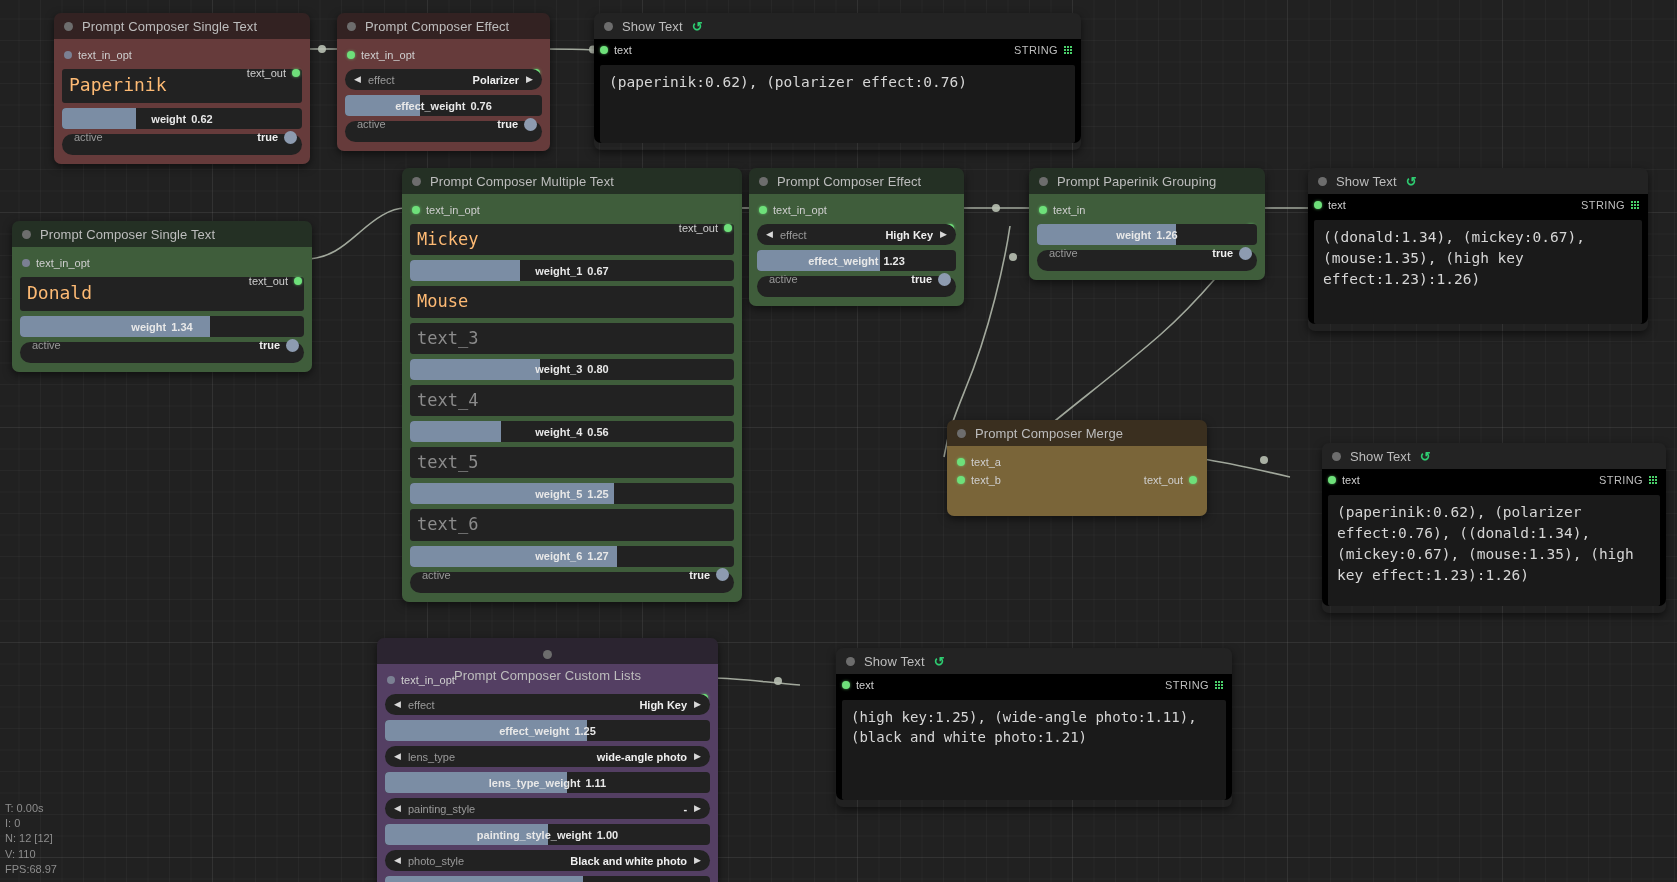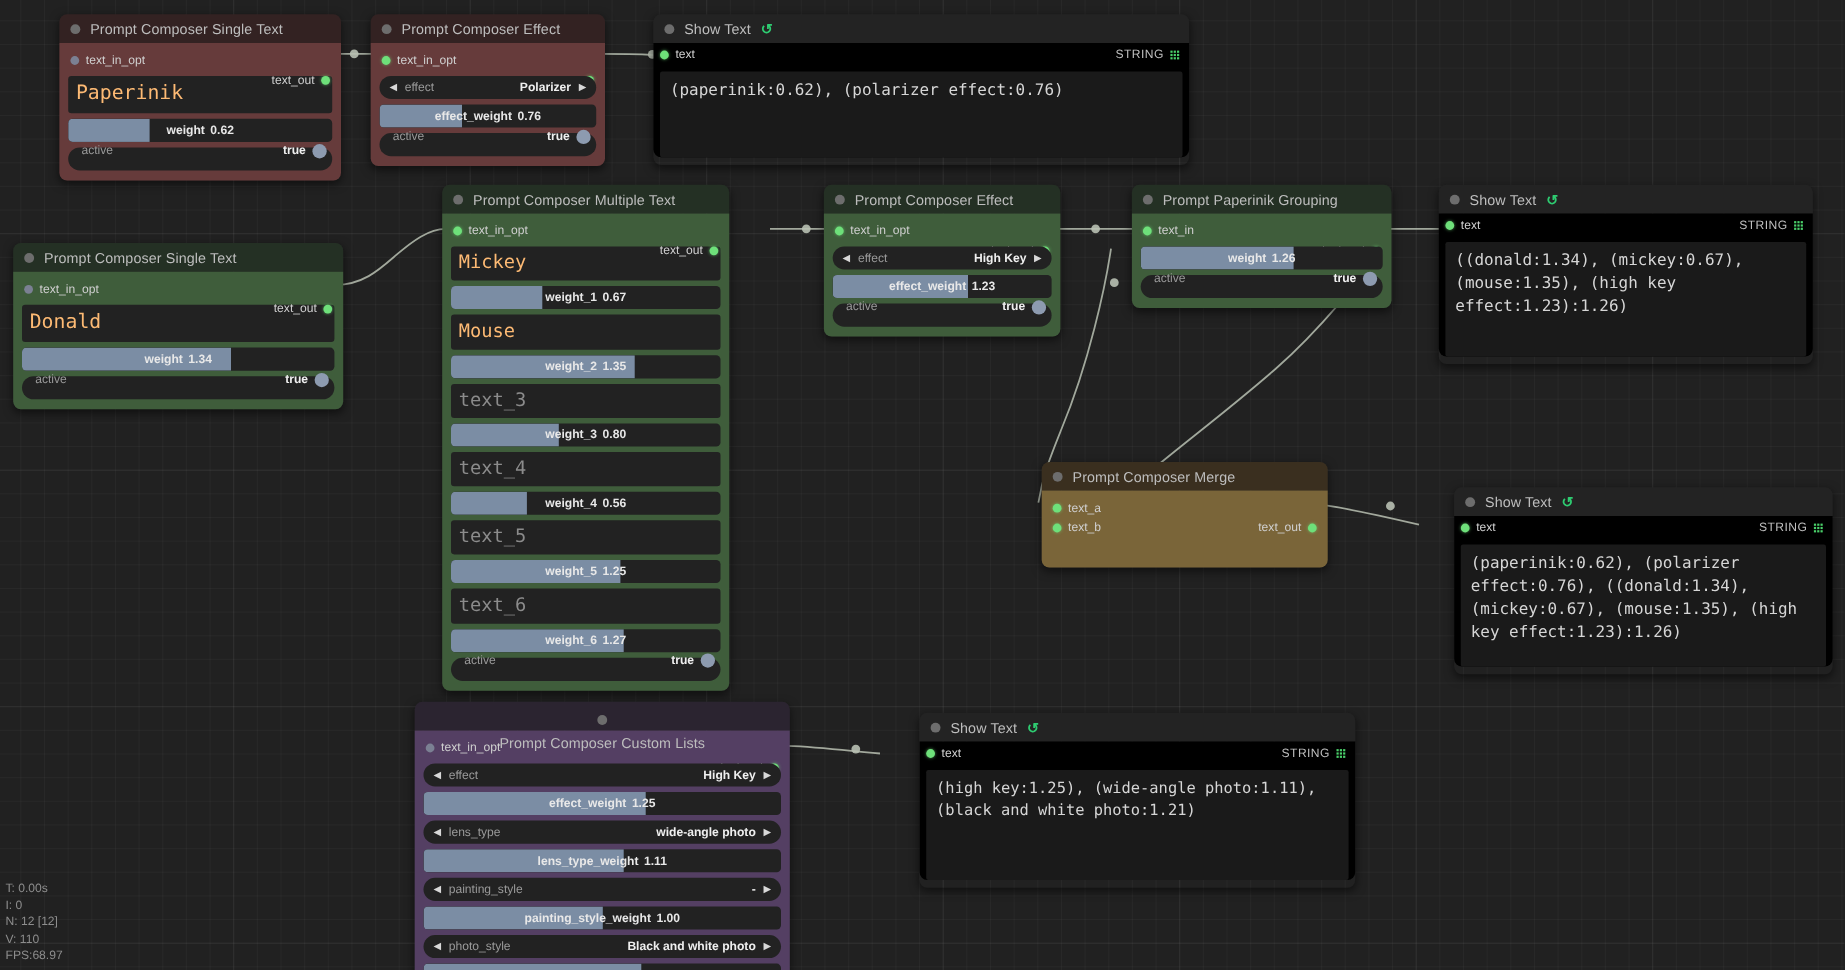--- a/index.html
+++ b/index.html
@@ -266,21 +266,21 @@
       <div class="toggle">
         <span class="tname">active</span>
         <span class="tright">
           <span class="tval">true</span>
           <span class="knob"></span>
         </span>
       </div>
     </div>
   </div>
 
-  <div class="node n-green" style="left:402px; top:168px; width:261px;">
+  <div class="node n-green" style="left:402px; top:168px; width:340px;">
     <div class="title">
       <span class="dot"></span>
       <span>Prompt Composer Multiple Text</span>
     </div>
     <div class="body">
       <div class="ports">
         <span class="port">
           <span class="pdot on"></span>
           <span>text_in_opt</span>
         </span>
@@ -292,26 +292,20 @@
 
       <div class="txtbox" style="min-height:30px; font-size:17px;">Mickey</div>
       <div class="w">
         <span class="fill" style="width:34%"></span>
         <span class="lbl">
           <span class="nm">weight_1</span><span class="vl">0.67</span>
         </span>
       </div>
 
       <div class="txtbox" style="min-height:30px; font-size:17px;">Mouse</div>
-      <div class="w">
-        <span class="fill" style="width:68%"></span>
-        <span class="lbl">
-          <span class="nm">weight_2</span><span class="vl">1.35</span>
-        </span>
-      </div>
 
       <div class="txtbox ph" style="min-height:30px; font-size:17px;">text_3</div>
       <div class="w">
         <span class="fill" style="width:40%"></span>
         <span class="lbl">
           <span class="nm">weight_3</span><span class="vl">0.80</span>
         </span>
       </div>
 
       <div class="txtbox ph" style="min-height:30px; font-size:17px;">text_4</div>

